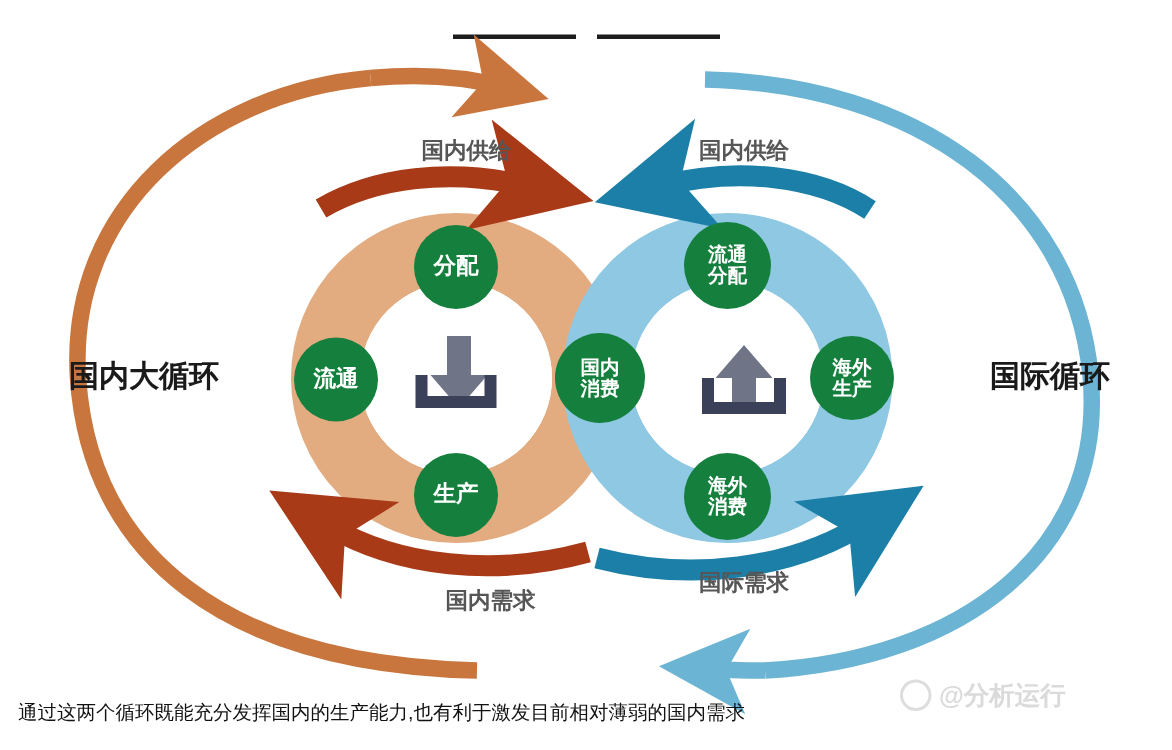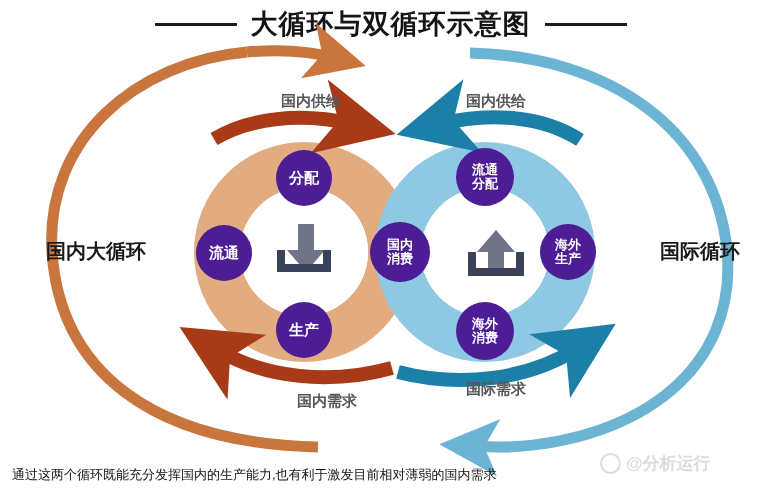--- a/index.html
+++ b/index.html
@@ -50,21 +50,21 @@
   .node{
     position:absolute;border-radius:50%;
     display:flex;flex-direction:column;align-items:center;justify-content:center;
     color:#ffffff;font-weight:bold;text-align:center;
     font-size:13px;line-height:1.05;
     box-shadow:0 0 0 0 rgba(0,0,0,0);
   }
   .node.one-line{font-size:15px;}
   .node span{display:block;}
 
-  .node.orange{background:#4c1d95;}
+  .node.orange{background:#15803d;}
 
   
   .n-fenpei   {left:276px;top:150px;width:56px;height:56px;}
   .n-liutong  {left:196px;top:225px;width:56px;height:56px;}
   .n-shengchan{left:276px;top:302px;width:56px;height:56px;}
   .n-guonei   {left:370px;top:222px;width:60px;height:60px;}
   .n-ltfp     {left:456px;top:148px;width:58px;height:58px;}
   .n-hwsc     {left:540px;top:224px;width:56px;height:56px;}
   .n-hwxf     {left:456px;top:302px;width:58px;height:58px;}
 
@@ -87,21 +87,20 @@
     border:2px solid #dcdcdc;display:inline-block;
   }
 </style>
 </head>
 <body>
 
 <div id="stage">
 
   <div class="title-row">
     <div class="title-rule left"></div>
-    <div class="title-text">大循环与双循环示意图</div>
     <div class="title-rule right"></div>
   </div>
 
   <svg id="art" viewBox="0 0 781 500">
     <defs>
       <marker id="headOrangeOuter" markerWidth="6" markerHeight="6" refX="2.6" refY="3" orient="auto" markerUnits="strokeWidth">
         <path d="M0,0.4 L5.4,3 L0,5.6 L1.3,3 Z" fill="#c8763e"></path>
       </marker>
       <marker id="headBlueOuter" markerWidth="6" markerHeight="6" refX="2.6" refY="3" orient="auto" markerUnits="strokeWidth">
         <path d="M0,0.4 L5.4,3 L0,5.6 L1.3,3 Z" fill="#6cb4d4"></path>

